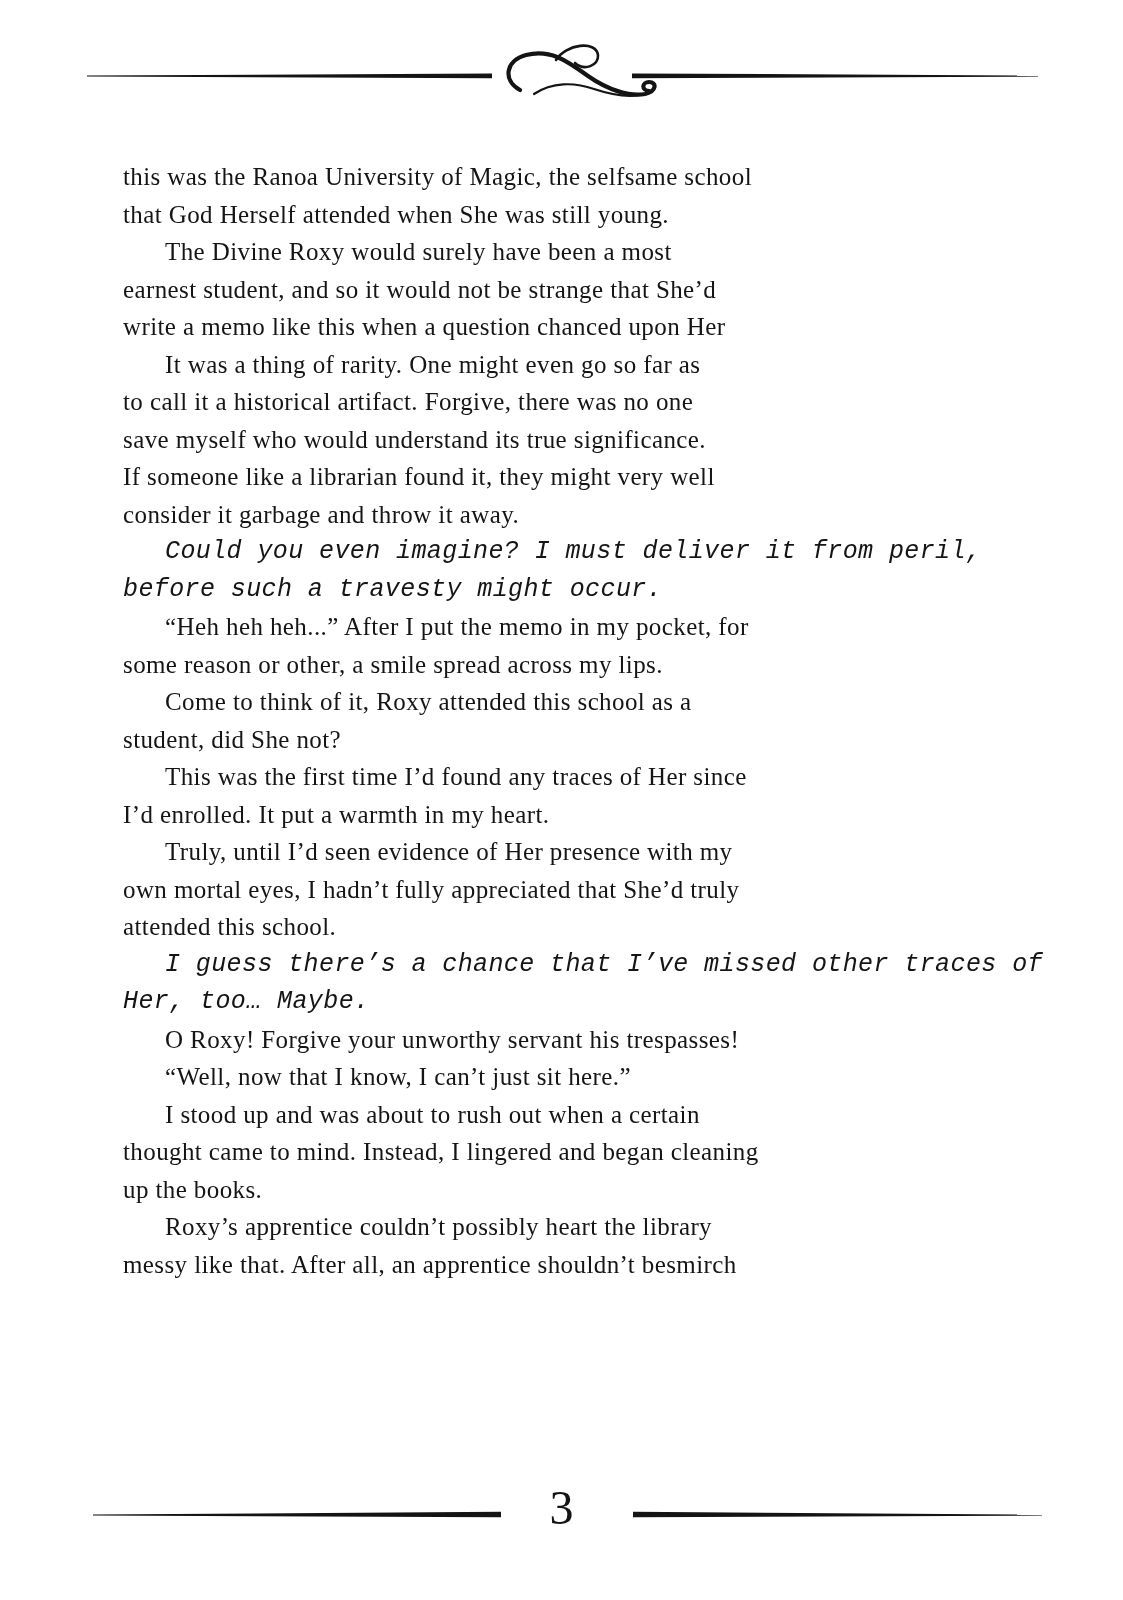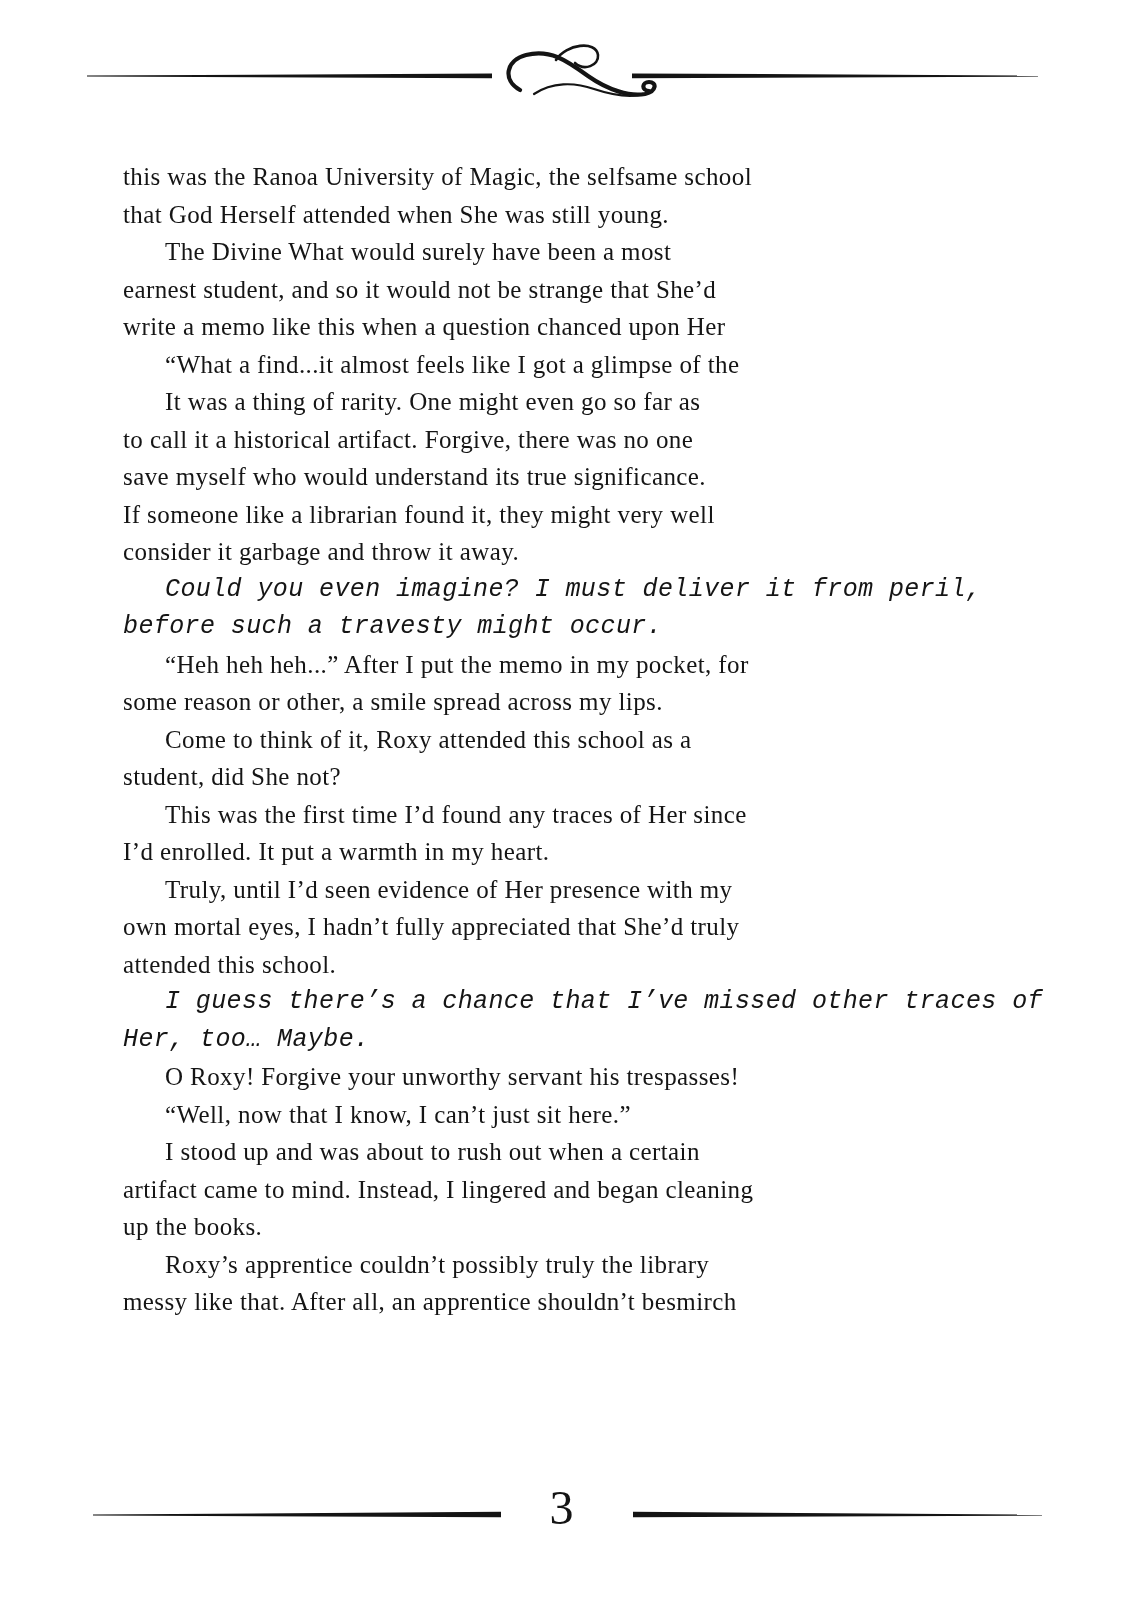--- a/index.html
+++ b/index.html
@@ -65,24 +65,23 @@
         <path d="M 520,90 C 502,80 506,60 526,55 C 550,49 566,60 588,76 C 608,90 630,97 645,94 C 657,91 657,82 649,82 C 642,82 641,90 649,91" stroke-width="4.2"></path>
         <path d="M 556,60 C 566,44 596,40 598,55 C 599,66 584,71 575,63" stroke-width="2.6"></path>
         <path d="M 534,94 C 552,82 574,82 594,89 C 612,95 628,97 640,95" stroke-width="2.2"></path>
       </g>
     </svg>
   </div>
 
   <div class="body-text">
       <div class="line">this was the Ranoa University of Magic, the selfsame school</div>
       <div class="line">that God Herself attended when She was still young.</div>
-      <div class="line indent">The Divine What would surely have been a most</div>
+      <div class="line indent">The Divine Roxy would surely have been a most</div>
       <div class="line">earnest student, and so it would not be strange that She’d</div>
       <div class="line">write a memo like this when a question chanced upon Her</div>
-      <div class="line indent">“What a find...it almost feels like I got a glimpse of the</div>
       <div class="line indent">It was a thing of rarity. One might even go so far as</div>
       <div class="line">to call it a historical artifact. Forgive, there was no one</div>
       <div class="line">save myself who would understand its true significance.</div>
       <div class="line">If someone like a librarian found it, they might very well</div>
       <div class="line">consider it garbage and throw it away.</div>
       <div class="line indent italic">Could you even imagine? I must deliver it from peril,</div>
       <div class="line italic">before such a travesty might occur.</div>
       <div class="line indent">“Heh heh heh...” After I put the memo in my pocket, for</div>
       <div class="line">some reason or other, a smile spread across my lips.</div>
       <div class="line indent">Come to think of it, Roxy attended this school as a</div>
@@ -90,23 +89,23 @@
       <div class="line indent">This was the first time I’d found any traces of Her since</div>
       <div class="line">I’d enrolled. It put a warmth in my heart.</div>
       <div class="line indent">Truly, until I’d seen evidence of Her presence with my</div>
       <div class="line">own mortal eyes, I hadn’t fully appreciated that She’d truly</div>
       <div class="line">attended this school.</div>
       <div class="line indent italic">I guess there’s a chance that I’ve missed other traces of</div>
       <div class="line italic">Her, too… Maybe.</div>
       <div class="line indent">O Roxy! Forgive your unworthy servant his trespasses!</div>
       <div class="line indent">“Well, now that I know, I can’t just sit here.”</div>
       <div class="line indent">I stood up and was about to rush out when a certain</div>
-      <div class="line">artifact came to mind. Instead, I lingered and began cleaning</div>
+      <div class="line">thought came to mind. Instead, I lingered and began cleaning</div>
       <div class="line">up the books.</div>
-      <div class="line indent">Roxy’s apprentice couldn’t possibly truly the library</div>
+      <div class="line indent">Roxy’s apprentice couldn’t possibly heart the library</div>
       <div class="line">messy like that. After all, an apprentice shouldn’t besmirch</div>
     </div>
 
   <div class="footer-rules">
     <svg width="1123" height="80" viewBox="0 1460 1123 80">
       <polygon points="93,1514.6 501,1511.8 501,1517.2 93,1515.6" fill="#141414"></polygon>
       <polygon points="633,1511.8 1042,1514.6 1042,1515.6 633,1517.2" fill="#141414"></polygon>
     </svg>
   </div>
 

